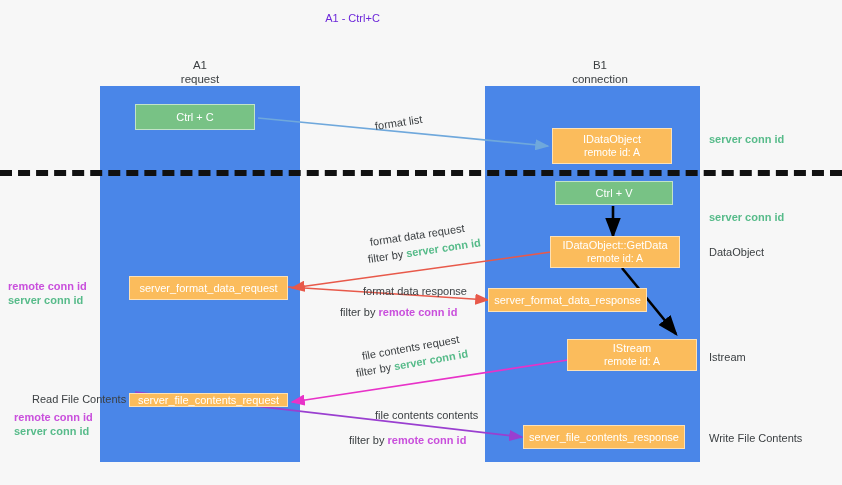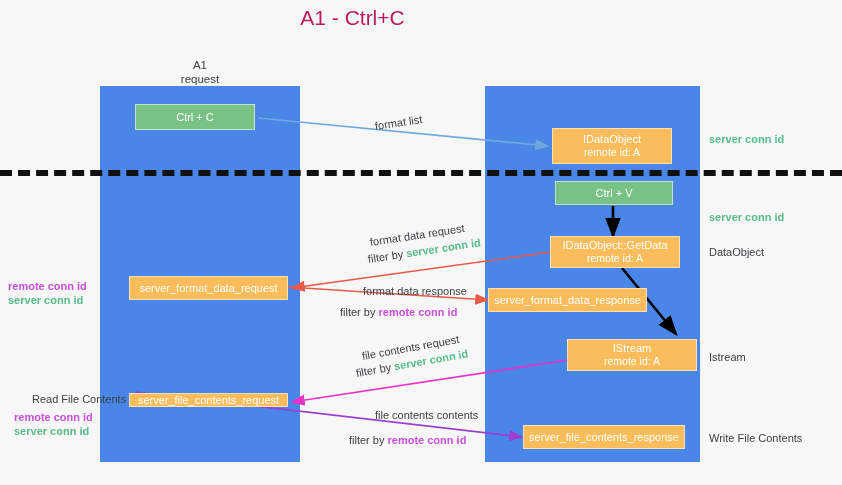--- a/index.html
+++ b/index.html
@@ -24,22 +24,22 @@
     width: 842px;
     height: 485px;
     pointer-events: none;
   }
   .title {
     position: absolute;
     left: 0;
     top: 8px;
     width: 705px;
     text-align: center;
-    font-size: 21px;
-    color: #be185d;
+    font-size: 11px;
+    color: #6d28d9;
     line-height: 20px;
   }
   .col-head {
     position: absolute;
     text-align: center;
     font-size: 11.5px;
     color: #3c4043;
     line-height: 14px;
   }
   .lane {
@@ -91,20 +91,24 @@
 <div id="canvas">
 
   <div class="title">
     <div>A1 - Ctrl+C</div>
   </div>
 
   <div class="col-head" style="left:140px; top:58px; width:120px;">
     <div>A1</div>
     <div>request</div>
   </div>
+  <div class="col-head" style="left:540px; top:58px; width:120px;">
+    <div>B1</div>
+    <div>connection</div>
+  </div>
 
   <div class="lane" style="left:100px; top:86px; width:200px; height:376px;"></div>
   <div class="lane" style="left:485px; top:86px; width:215px; height:376px;"></div>
 
   <svg class="layer" viewBox="0 0 842 485">
     <defs>
       <marker id="ah-blue" markerWidth="9" markerHeight="7" refX="8" refY="3.5" orient="auto">
         <polygon points="0 0, 9 3.5, 0 7" fill="#6fa8dc"></polygon>
       </marker>
       <marker id="ah-red" markerWidth="9" markerHeight="7" refX="8" refY="3.5" orient="auto">

